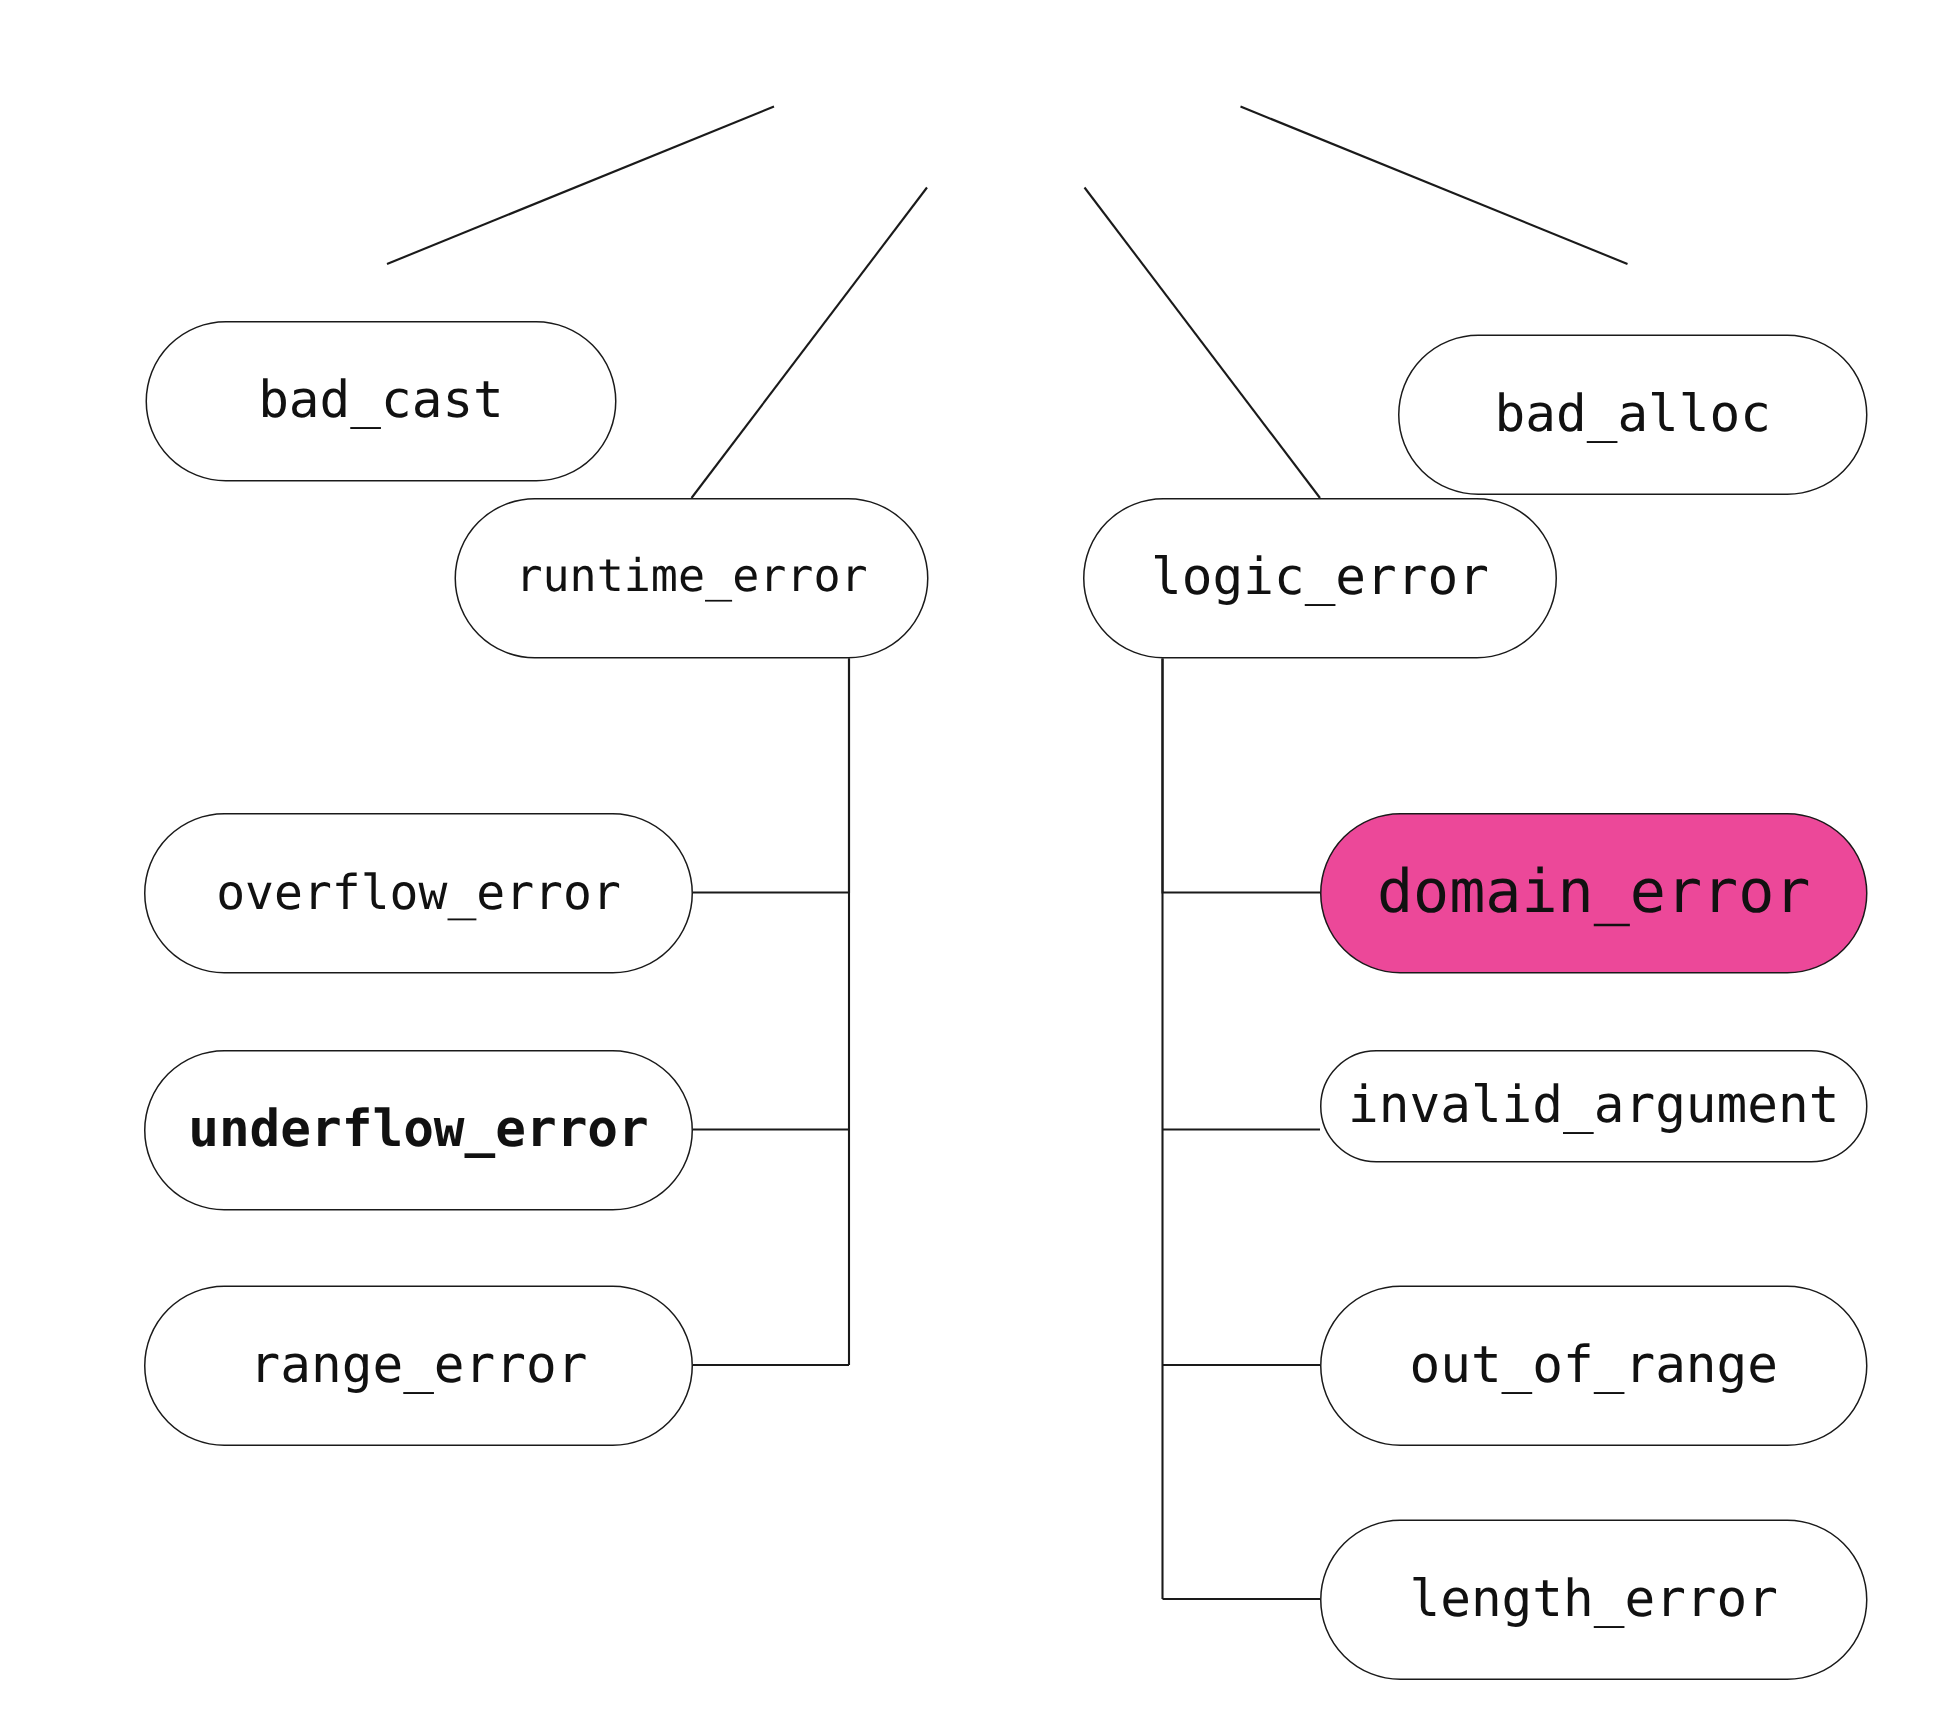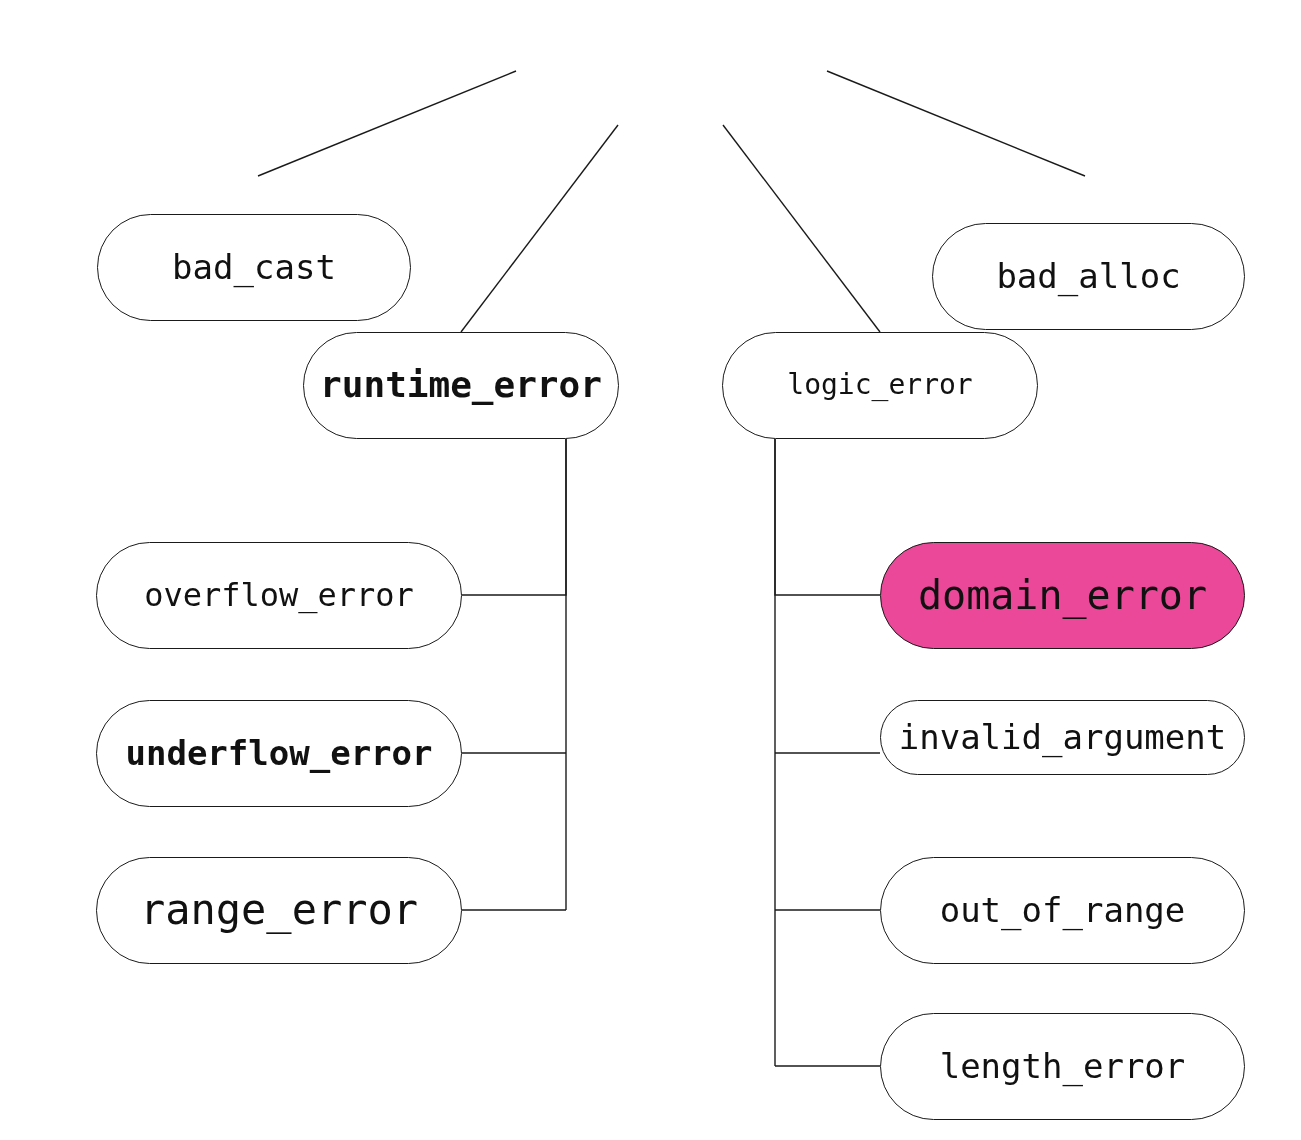--- a/index.html
+++ b/index.html
@@ -66,37 +66,37 @@
 
 
   <div class="node" style="left: 97px; top: 175px; width: 314px; height: 107px; border-radius: 53.5px; font-size: 34px; border-color: rgb(26, 26, 26); color: rgb(17, 17, 17); background: rgb(255, 255, 255); margin-top: 39px;">
     <span class="node-label">bad_cast</span>
   </div>
 
   <div class="node" style="left: 932px; top: 175px; width: 313px; height: 107px; border-radius: 53.5px; font-size: 34px; border-color: rgb(26, 26, 26); color: rgb(17, 17, 17); background: rgb(255, 255, 255); margin-top: 48px;">
     <span class="node-label">bad_alloc</span>
   </div>
 
-  <div class="node" style="left: 303px; top: 332px; width: 316px; height: 107px; border-radius: 53.5px; font-size: 36px; border-color: rgb(26, 26, 26); color: rgb(17, 17, 17); background: rgb(255, 255, 255); font-weight: bold;">
+  <div class="node" style="left: 303px; top: 332px; width: 316px; height: 107px; border-radius: 53.5px; font-size: 30px; border-color: rgb(26, 26, 26); color: rgb(17, 17, 17); background: rgb(255, 255, 255);">
     <span class="node-label">runtime_error</span>
   </div>
 
-  <div class="node" style="left: 722px; top: 332px; width: 316px; height: 107px; border-radius: 53.5px; font-size: 28px; border-color: rgb(26, 26, 26); color: rgb(17, 17, 17); background: rgb(255, 255, 255);">
+  <div class="node" style="left: 722px; top: 332px; width: 316px; height: 107px; border-radius: 53.5px; font-size: 34px; border-color: rgb(26, 26, 26); color: rgb(17, 17, 17); background: rgb(255, 255, 255);">
     <span class="node-label">logic_error</span>
   </div>
 
   <div class="node" style="left: 96px; top: 542px; width: 366px; height: 107px; border-radius: 53.5px; font-size: 32px; border-color: rgb(26, 26, 26); color: rgb(17, 17, 17); background: rgb(255, 255, 255);">
     <span class="node-label">overflow_error</span>
   </div>
 
   <div class="node" style="left: 96px; top: 700px; width: 366px; height: 107px; border-radius: 53.5px; font-size: 34px; border-color: rgb(26, 26, 26); color: rgb(17, 17, 17); background: rgb(255, 255, 255); font-weight: bold;">
     <span class="node-label">underflow_error</span>
   </div>
 
-  <div class="node" style="left: 96px; top: 857px; width: 366px; height: 107px; border-radius: 53.5px; font-size: 42px; border-color: rgb(26, 26, 26); color: rgb(17, 17, 17); background: rgb(255, 255, 255);">
+  <div class="node" style="left: 96px; top: 857px; width: 366px; height: 107px; border-radius: 53.5px; font-size: 34px; border-color: rgb(26, 26, 26); color: rgb(17, 17, 17); background: rgb(255, 255, 255);">
     <span class="node-label">range_error</span>
   </div>
 
   <div class="node" style="left: 880px; top: 542px; width: 365px; height: 107px; border-radius: 53.5px; font-size: 40px; border-color: rgb(26, 26, 26); color: rgb(17, 17, 17); background: #ec4899; justify-content: center;">
     <span class="node-label">domain_error</span>
   </div>
 
   <div class="node" style="left: 880px; top: 700px; width: 365px; height: 75px; border-radius: 53.5px; font-size: 34px; border-color: rgb(26, 26, 26); color: rgb(17, 17, 17); background: rgb(255, 255, 255);">
     <span class="node-label">invalid_argument</span>
   </div>

